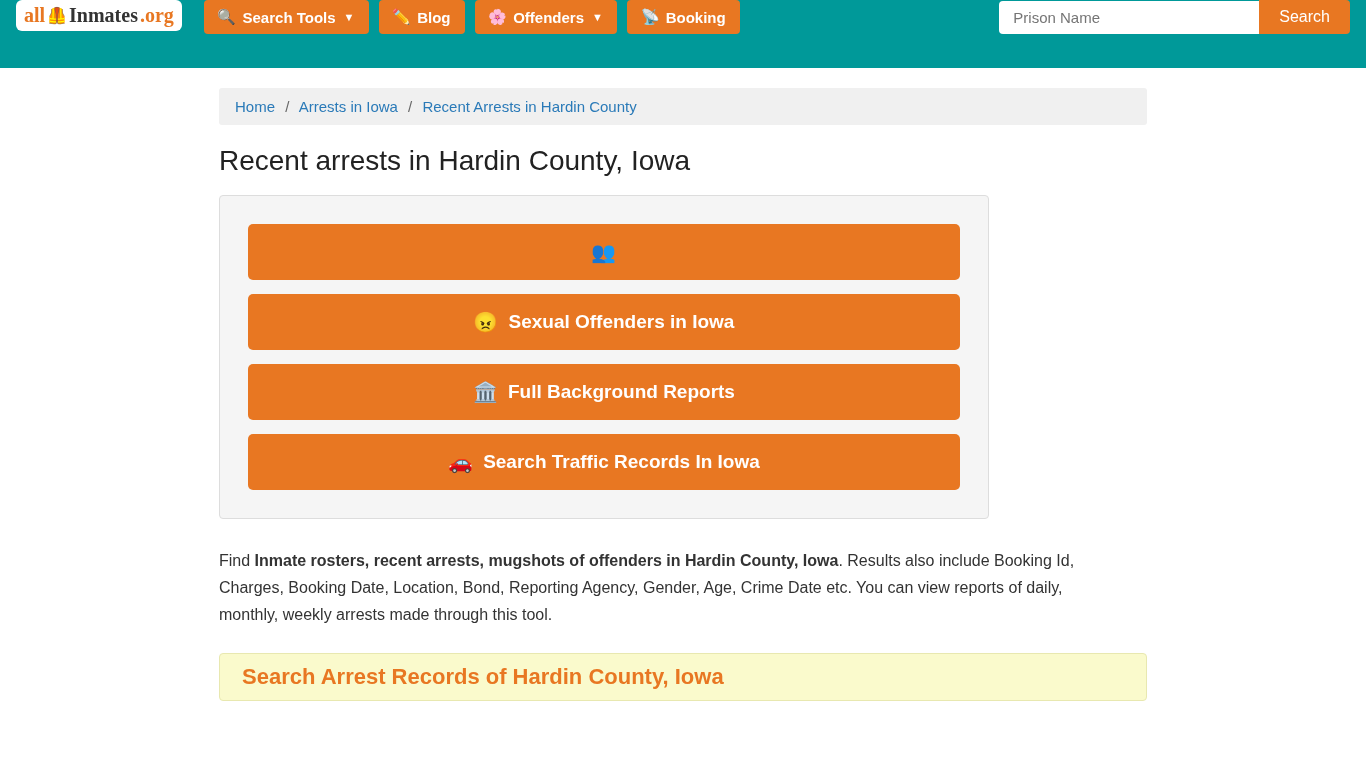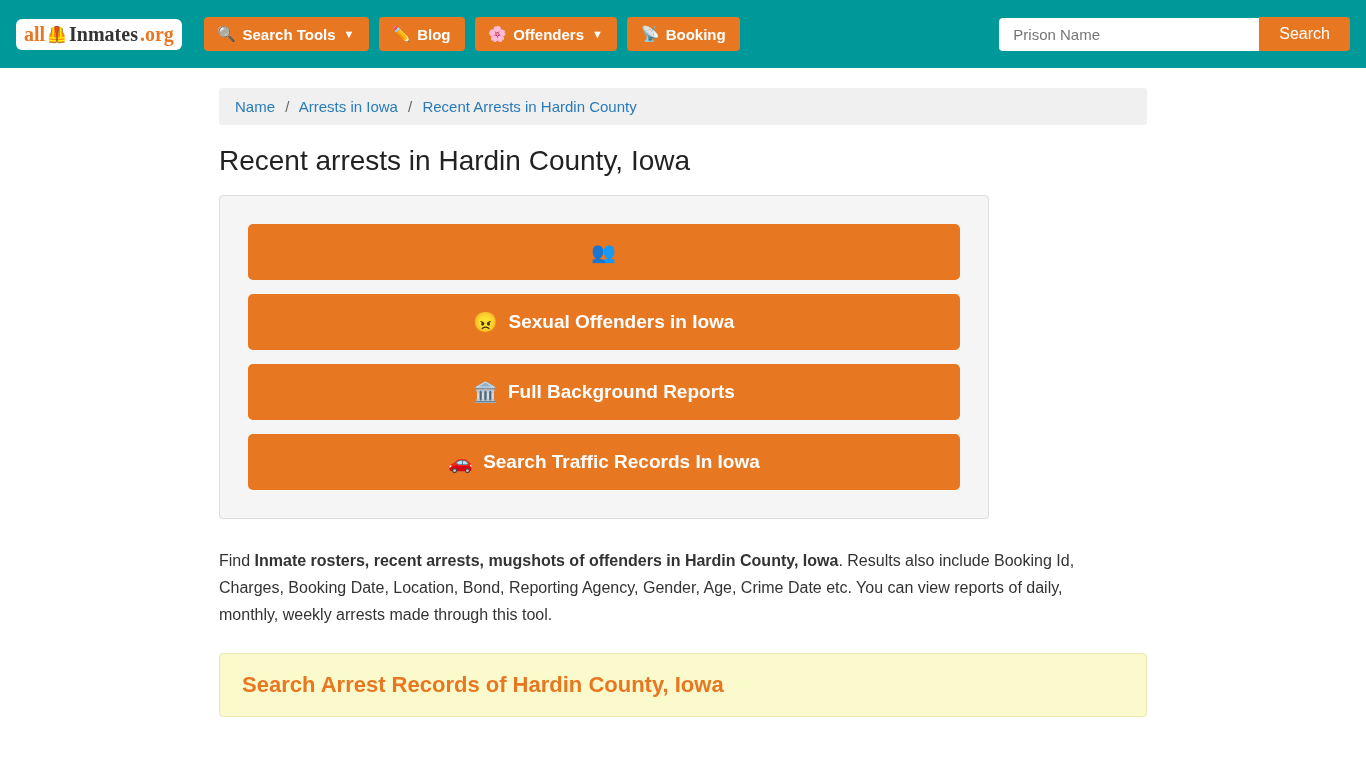--- a/index.html
+++ b/index.html
@@ -2,21 +2,21 @@
 <html><head>
   <meta charset="utf-8">
   <style>
     * { margin: 0; padding: 0; box-sizing: border-box; }
     body { font-family: Arial, sans-serif; background: #fff; color: #333; font-size: 16px; }
 
     
     .navbar {
       background-color: #009999;
       display: flex;
-      align-items: center;
+      align-items: flex-start;
       padding: 0 16px;
       height: 68px;
       gap: 10px;
     }
     .logo-wrap {
       display: flex;
       align-items: center;
       margin-right: 12px;
     }
     .logo-box {
@@ -142,21 +142,21 @@
       margin-bottom: 24px;
       max-width: 900px;
     }
     .description strong { font-weight: bold; }
 
     
     .bottom-section {
       background: #fafacc;
       border: 1px solid #e8e8b0;
       border-radius: 4px;
-      padding: 18px 22px;
+      padding: 10px 22px;
     }
     .bottom-section h2 {
       color: #e87722;
       font-size: 22px;
       font-weight: 600;
     }
   </style>
 </head>
 <body>
 
@@ -196,21 +196,21 @@
 
   <div class="search-bar">
     <input class="search-input" type="text" placeholder="Prison Name" style="">
     <button class="search-btn">Search</button>
   </div>
 </nav>
 
 <div class="content">
 
   <div class="breadcrumb">
-    <a href="#">Name</a>
+    <a href="#">Home</a>
     <span class="sep">/</span>
     <a href="#">Arrests in Iowa</a>
     <span class="sep">/</span>
     <span class="current">Recent Arrests in Hardin County</span>
   </div>
 
   <h1 class="page-title">Recent arrests in Hardin County, Iowa</h1>
 
   <div class="button-card">
     <a href="#" class="orange-btn">

